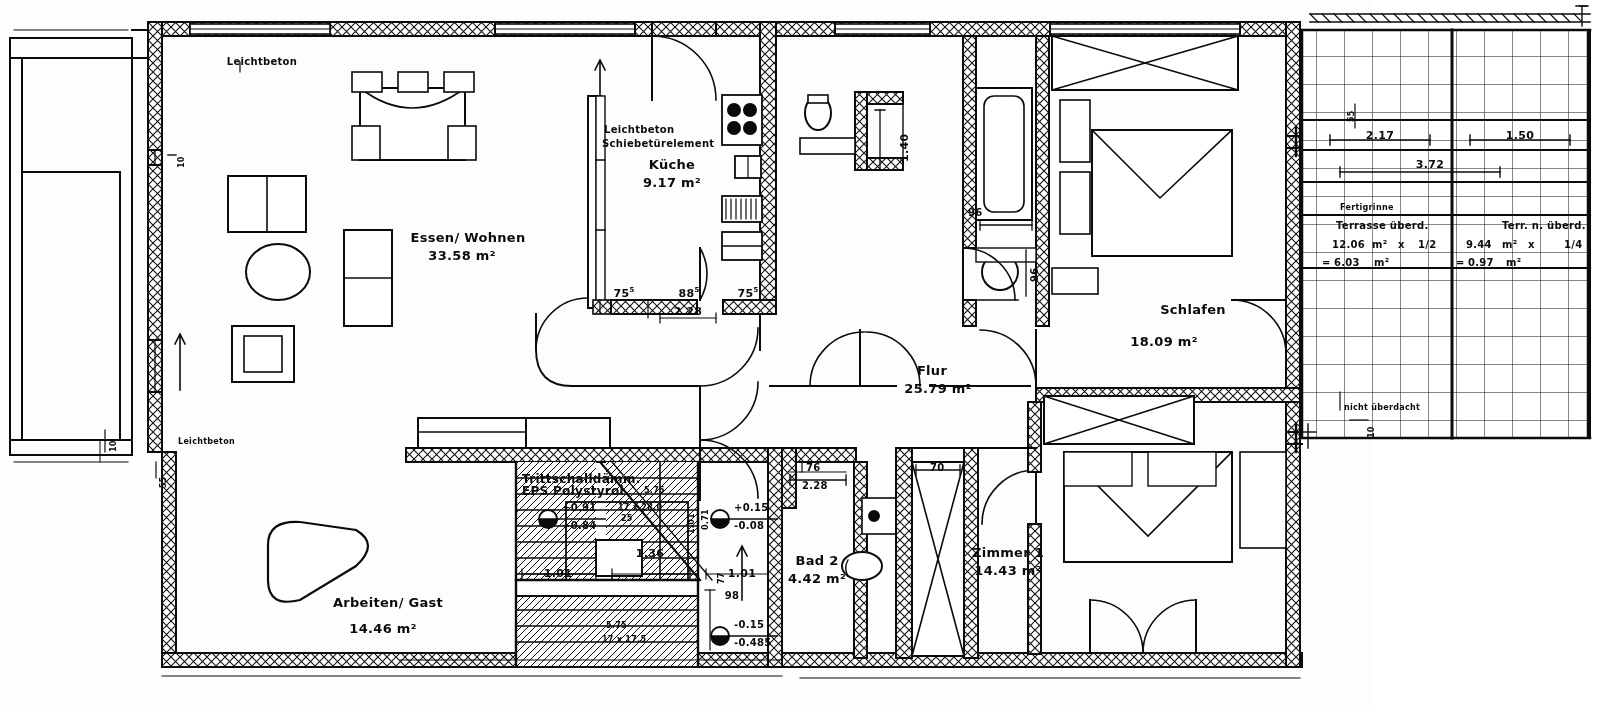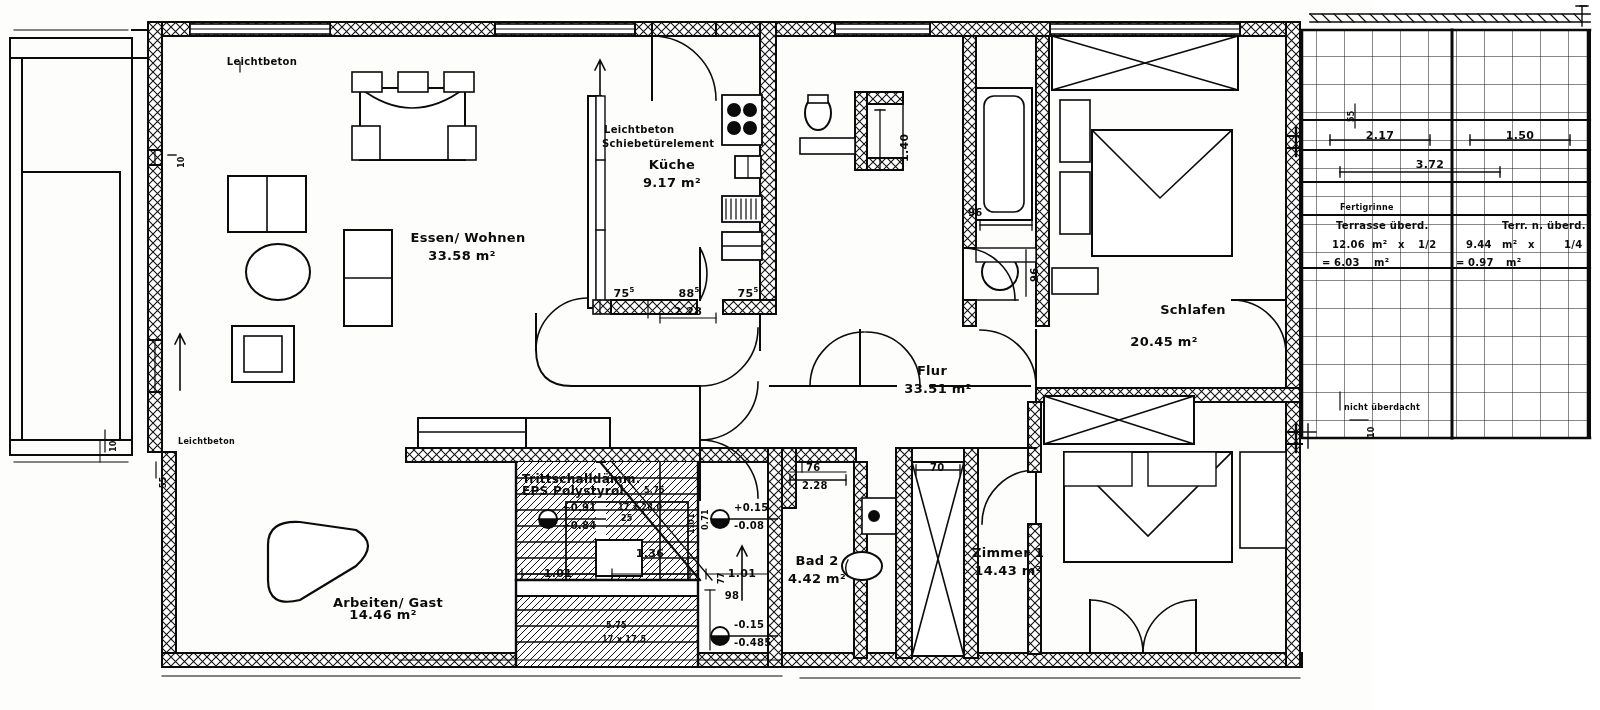--- a/index.html
+++ b/index.html
@@ -366,33 +366,33 @@
   <div class="lbl room c" style="left:468px;top:231px;">Essen/ Wohnen</div>
   <div class="lbl room c" style="left:462px;top:249px;">33.58 m²</div>
 
   <div class="lbl tiny" style="left:604px;top:125px;">Leichtbeton</div>
   <div class="lbl tiny" style="left:602px;top:139px;">Schiebetürelement</div>
 
   <div class="lbl room c" style="left:672px;top:158px;">Küche</div>
   <div class="lbl room c" style="left:672px;top:176px;">9.17 m²</div>
 
   <div class="lbl room c" style="left:932px;top:364px;">Flur</div>
-  <div class="lbl room c" style="left:938px;top:382px;">33.51 m²</div>
+  <div class="lbl room c" style="left:938px;top:382px;">25.79 m²</div>
 
   <div class="lbl room c" style="left:1164px;top:303px;margin-left:29px;">Schlafen</div>
-  <div class="lbl room c" style="left:1164px;top:335px;">20.45 m²</div>
+  <div class="lbl room c" style="left:1164px;top:335px;">18.09 m²</div>
 
   <div class="lbl room c" style="left:1008px;top:546px;">Zimmer 1</div>
   <div class="lbl room c" style="left:1008px;top:564px;">14.43 m²</div>
 
   <div class="lbl room c" style="left:817px;top:554px;">Bad 2</div>
   <div class="lbl room c" style="left:817px;top:572px;">4.42 m²</div>
 
   <div class="lbl room c" style="left:388px;top:596px;">Arbeiten/ Gast</div>
-  <div class="lbl room c" style="left:383px;top:608px;text-align:center;">14.46 m²</div>
+  <div class="lbl room c" style="left:383px;top:622px;text-align:center;">14.46 m²</div>
 
   <div class="lbl tiny9" style="left:522px;top:473px;">Trittschalldämm.</div>
   <div class="lbl tiny9" style="left:522px;top:485px;">EPS Polystyrol</div>
 
   <div class="lbl tiny" style="left:562px;top:503px;">+0.91</div>
   <div class="lbl tiny" style="left:562px;top:521px;">+0.84</div>
 
   <div class="lbl tiny" style="left:734px;top:503px;">+0.15</div>
   <div class="lbl tiny" style="left:734px;top:521px;">-0.08</div>
 

